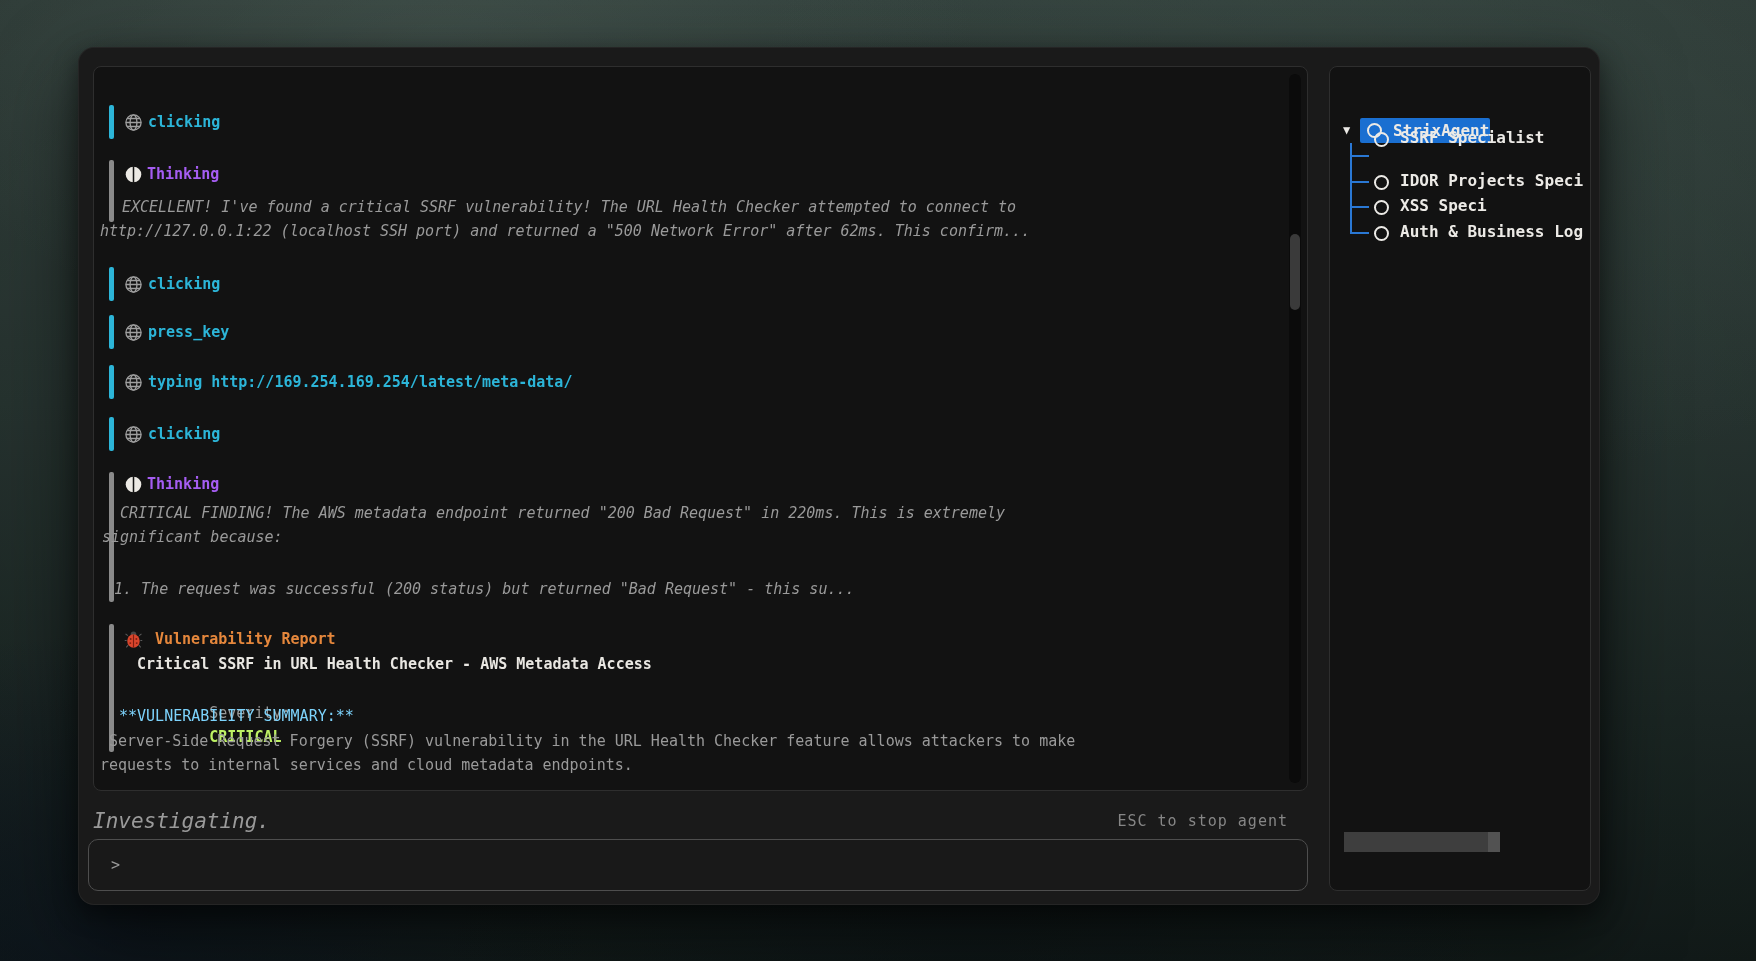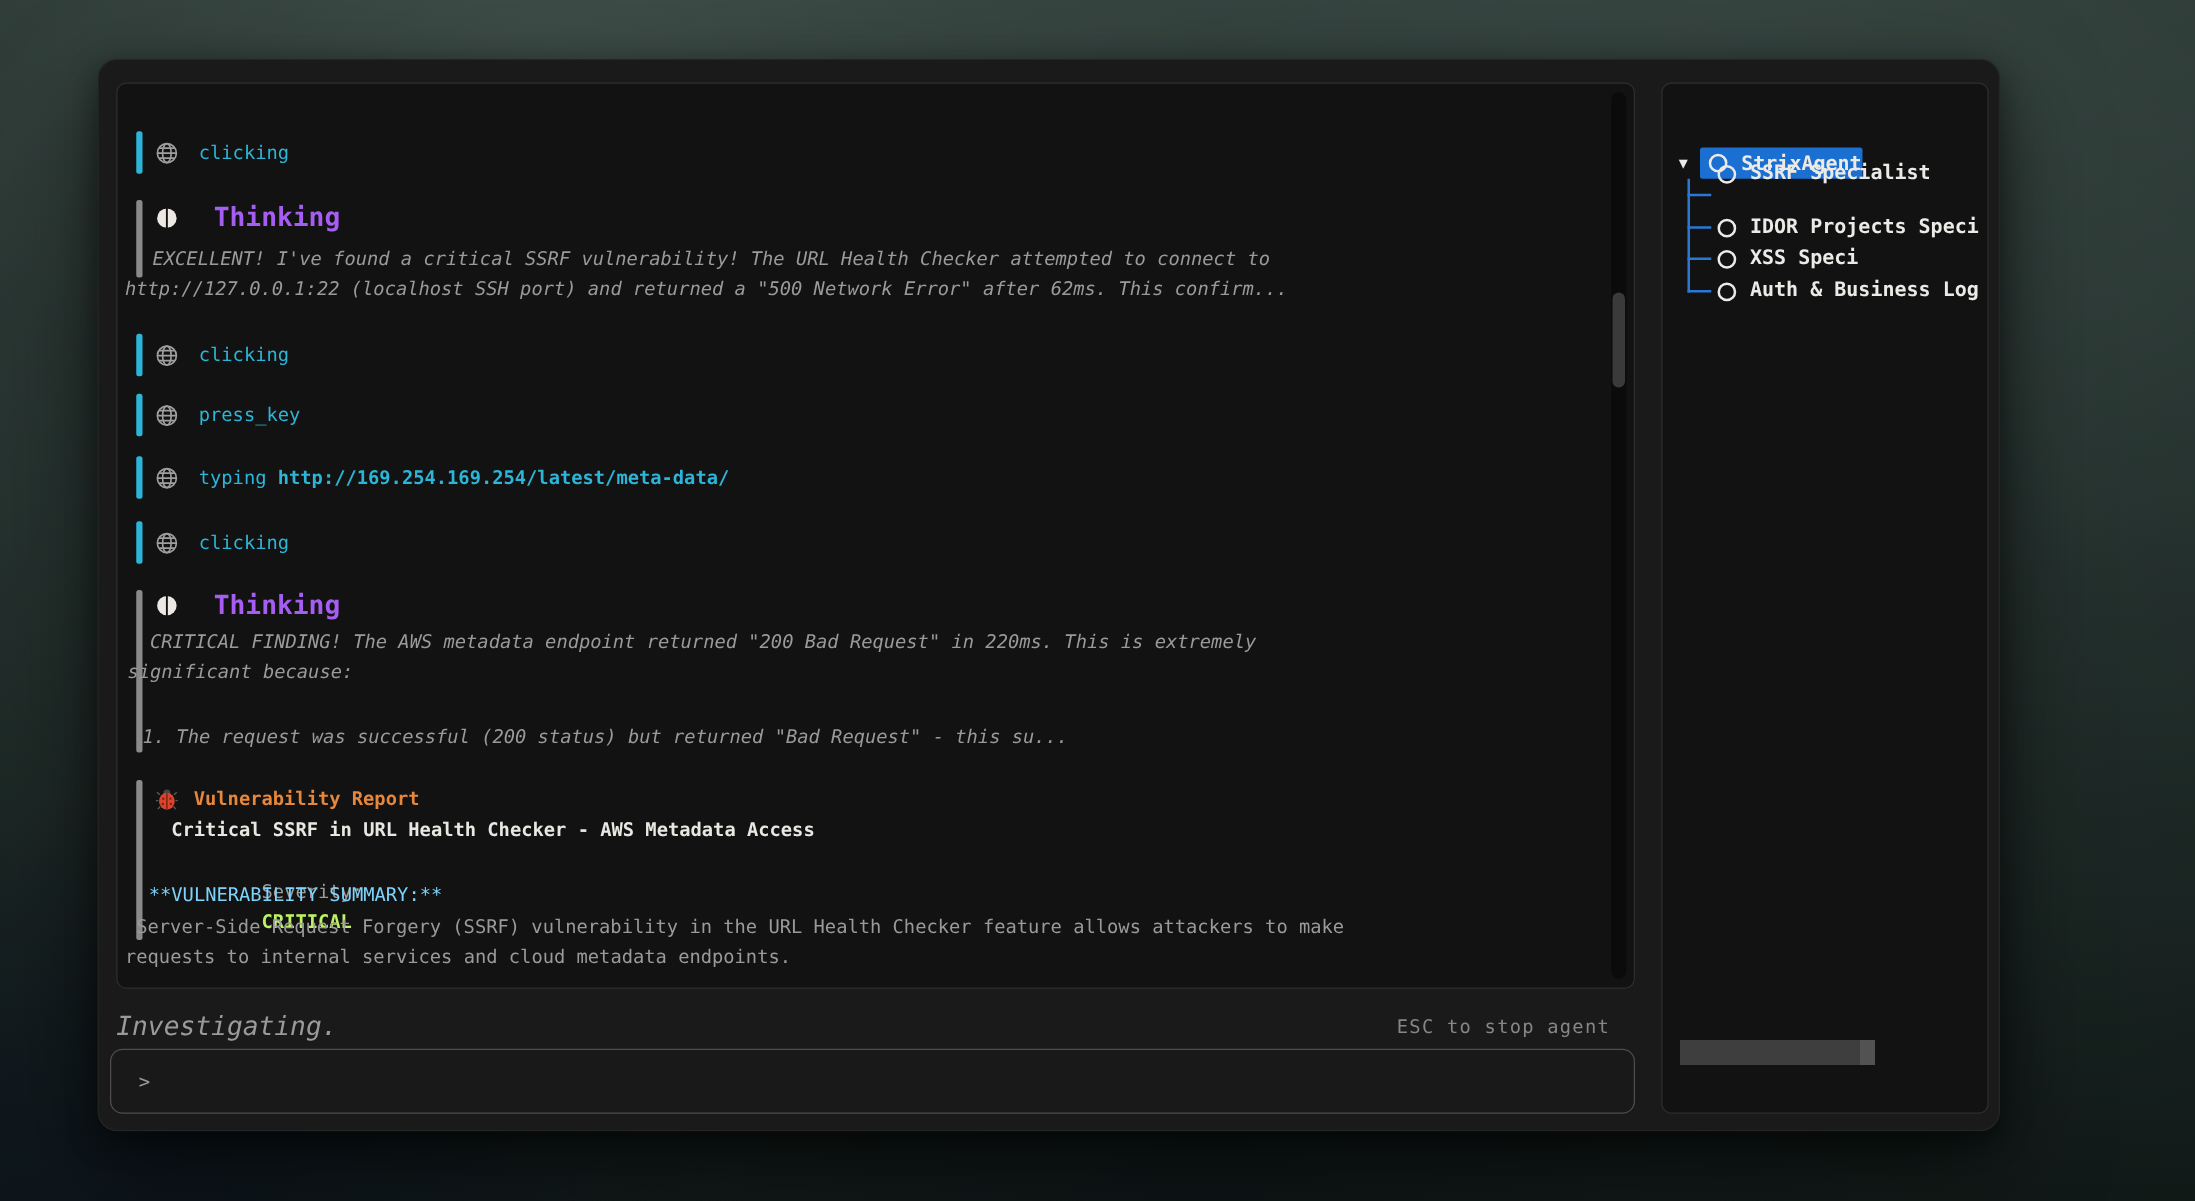--- a/index.html
+++ b/index.html
@@ -26,25 +26,25 @@
   .log-panel { left:14px; top:18px; width:1215px; height:725px; overflow:hidden; }
   .sidebar   { left:1250px; top:18px; width:262px; height:825px; overflow:hidden; }
 
   .entry { position:absolute; left:0; width:100%; }
   .vbar { position:absolute; left:15px; top:0; width:5px; border-radius:2px; }
   .vbar.cyan { background:#2cb5d8; height:34px; }
   .vbar.gray { background:#8a8a8a; }
 
   .action-row { position:absolute; left:0; top:0; height:34px; display:flex; align-items:center; }
   .icon { display:inline-flex; width:19px; height:19px; margin-left:30px; flex:none; }
-  .action-label { margin-left:16px; color:#2cb5d8; font-size:15px; font-weight:400; white-space:pre; }
+  .action-label { margin-left:5px; color:#2cb5d8; font-size:15px; font-weight:700; white-space:pre; }
   .action-value { margin-left:9px; color:#2cb5d8; font-size:15px; font-weight:600; white-space:pre; }
 
   .t-header { position:absolute; height:24px; display:flex; align-items:center; }
-  .t-label { margin-left:28px; font-size:21px; font-weight:700; color:#a55df2; }
+  .t-label { margin-left:4px; font-size:15px; font-weight:700; color:#a55df2; }
   .r-label { margin-left:12px; font-size:15px; font-weight:700; color:#e5873c; }
   .t-line { position:absolute; height:24px; line-height:24px; font-size:15px; white-space:pre; color:#9a9a9a; }
   .italic { font-style:italic; }
   .white-bold { color:#e9e7e2; font-weight:700; }
   .lightgray { color:#7dd3fc; }
   .sev-val { color:#bef264; font-weight:600;text-align:center; }
 
   .statusbar { position:absolute; left:14px; top:761px; width:1215px; height:24px;
     display:flex; justify-content:space-between; align-items:center; }
   .status-left { color:#9a9a9a; font-size:21px; font-style:italic; }

